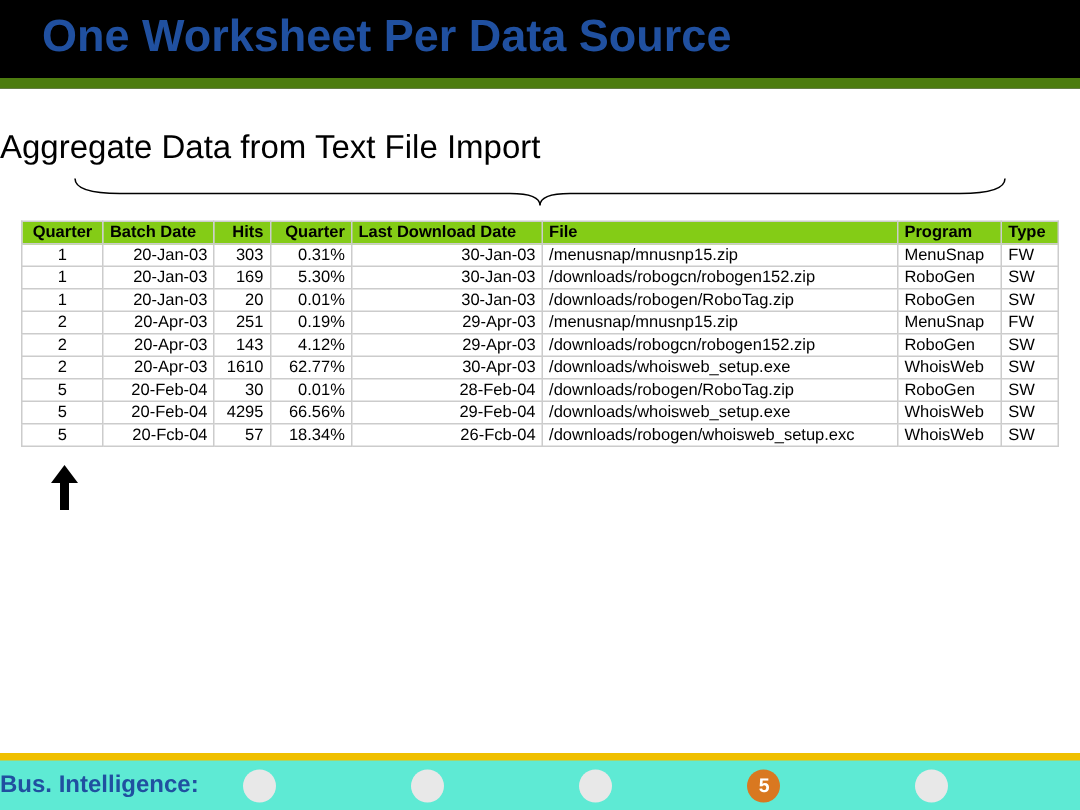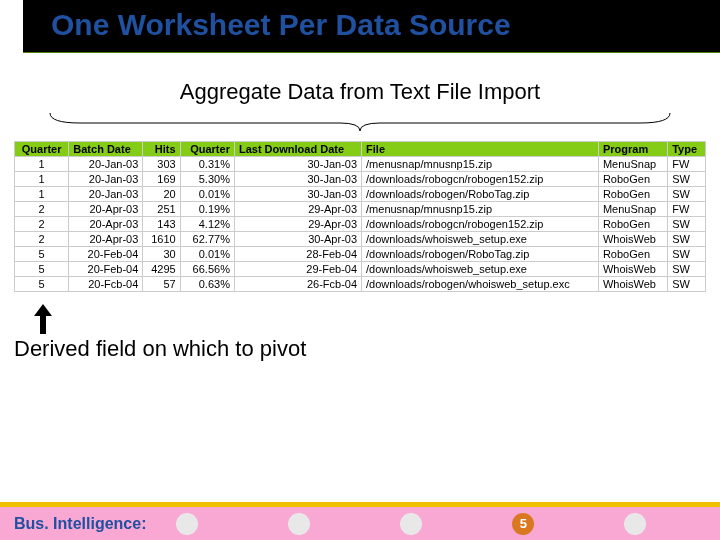--- a/index.html
+++ b/index.html
@@ -6,31 +6,29 @@
   body {
     width: 720px;
     height: 540px;
     background: #fff;
     font-family: "Trebuchet MS", Verdana, sans-serif;
     position: relative;
     overflow: hidden;
   }
   .title-bar {
     background: #000;
-    border-bottom: 1px solid #4d7c0f;
+    border-bottom: 7px solid #4d7c0f;
     padding: 8px 0 10px 28px;
-    margin-left: 23px;
   }
   .title-bar h1 {
     color: #2050a0;
     font-size: 30px;
     font-weight: bold;
   }
   .subtitle-wrap {
-    text-align: center;
     margin-top: 26px;
     position: relative;
   }
   .subtitle {
     font-size: 22px;
     color: #000;
   }
   .brace-svg {
     display: block;
     margin: 4px auto 0;
@@ -93,25 +91,24 @@
   .derived-text {
     font-size: 22px;
     color: #000;
   }
   .footer {
     position: absolute;
     left: 0;
     bottom: 0;
     width: 100%;
     height: 38px;
-    background: #f9a8d4;
+    background: #5eead4;
     border-top: 5px solid #f0c000;
     display: flex;
     align-items: center;
-    padding-left: 14px;
   }
   .footer-label {
     color: #2050a0;
     font-weight: bold;
     font-size: 16px;
     margin-right: 20px;
   }
   .dots {
     display: flex;
     gap: 90px;
@@ -241,33 +238,32 @@
           <td class="right">66.56%</td>
           <td class="right">29-Feb-04</td>
           <td class="left">/downloads/whoisweb_setup.exe</td>
           <td class="left">WhoisWeb</td>
           <td class="left">SW</td>
         </tr>
         <tr>
           <td class="center">5</td>
           <td class="right">20-Fcb-04</td>
           <td class="right">57</td>
-          <td class="right">0.63%</td>
+          <td class="right">18.34%</td>
           <td class="right">26-Fcb-04</td>
           <td class="left">/downloads/robogen/whoisweb_setup.exc</td>
           <td class="left">WhoisWeb</td>
           <td class="left">SW</td>
         </tr>
       </tbody>
   </table>
 </div>
 
 <div class="derived-wrap">
   <div class="arrow-up"></div>
-  <div class="derived-text">Derived field on which to pivot</div>
 </div>
 
 <div class="footer">
   <span class="footer-label">Bus. Intelligence:</span>
   <div class="dots">
     <div class="dot"></div>
     <div class="dot"></div>
     <div class="dot"></div>
     <div class="dot active">
         <span>5</span>

